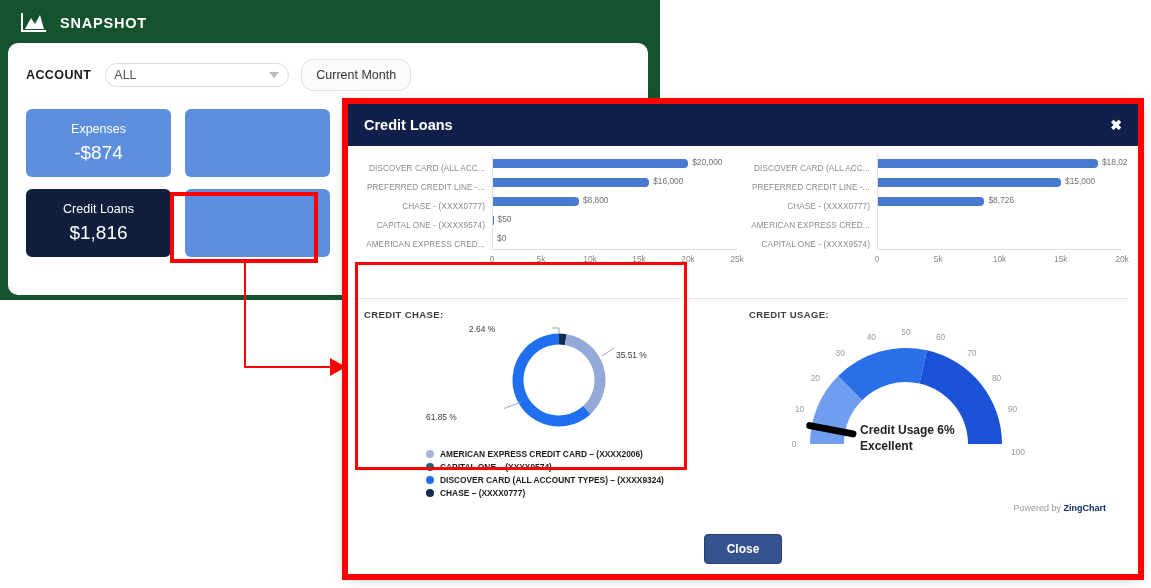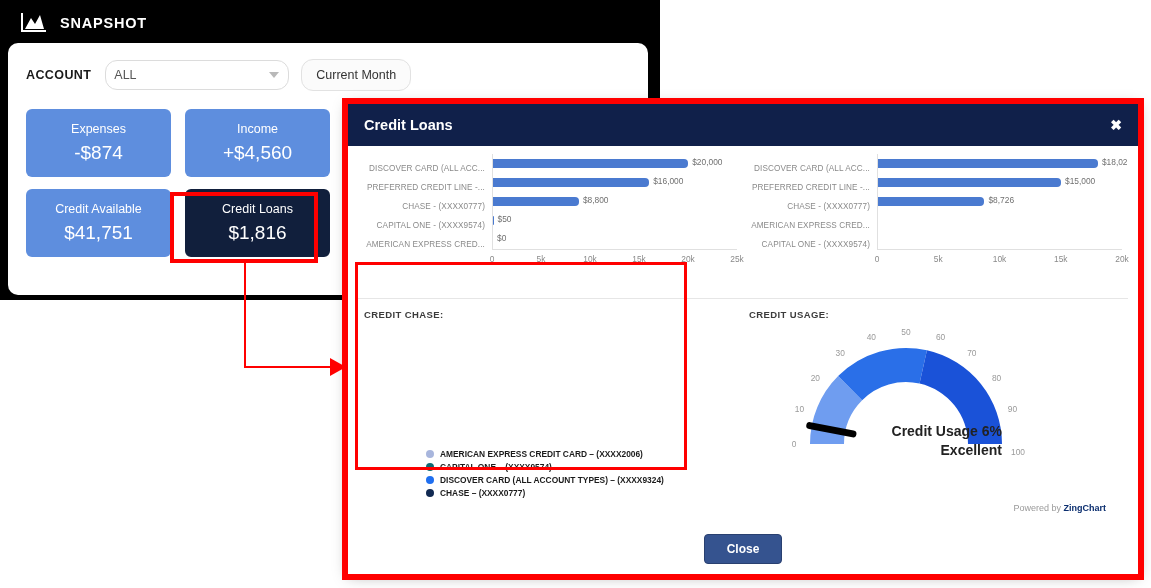--- a/index.html
+++ b/index.html
@@ -14,21 +14,21 @@
     font-family: "Liberation Sans", sans-serif;
     overflow: hidden;
   }
 
   
   #app-background {
     position: absolute;
     left: 0; top: 0;
     width: 660px;
     height: 300px;
-    background: #000000;
+    background: #14532d;
     border-radius: 0 0 6px 0;
   }
   #app-header {
     position: absolute;
     left: 0; top: 0;
     width: 660px;
     height: 45px;
     display: flex;
     align-items: center;
     padding-left: 20px;
@@ -63,21 +63,21 @@
   }
   #account-label {
     font-size: 12.5px;
     font-weight: bold;
     color: #1a1a1a;
     letter-spacing: 0.4px;
     margin-right: 14px;
   }
   #account-select {
     width: 184px;
-    height: 30px;
+    height: 24px;
     border: 1px solid #dcdcdc;
     border-radius: 12px;
     background: #ffffff;
     display: flex;
     align-items: center;
     padding: 0 8px;
     box-sizing: border-box;
     position: relative;
     font-size: 12.5px;
     color: #555;
@@ -325,24 +325,24 @@
   #gauge-wrap { position: relative; height: 150px; }
   #gauge-svg { position: absolute; left: 22px; top: 2px; }
   .gauge-tick {
     position: absolute;
     font-size: 8.4px;
     color: #9a9a9a;
     transform: translate(-50%, -50%);
   }
   #gauge-center-label {
     position: absolute;
-    left: 103px; top: 100px;
+    left: 111px; top: 100px;
     width: 150px;
-    text-align: right;
-    font-size: 14px;
+    text-align: left;
+    font-size: 12px;
     font-weight: bold;
     color: #222;
     line-height: 1.35;
   }
   #zing-credit {
     position: absolute;
     right: 22px; bottom: 6px;
     font-size: 9px;
     color: #9a9a9a;
   }
@@ -389,24 +389,20 @@
       </div>
       <div id="period-button">Current Month</div>
     </div>
 
     <div id="tiles">
         <div class="tile">
           <div class="t-label">Expenses</div>
           <div class="t-value">-$874</div>
         </div>
         <div class="tile">
-          <div class="t-label">Income</div>
-          <div class="t-value">+$4,560</div>
-        </div>
-        <div class="tile">
           <div class="t-label"></div>
           <div class="t-value"></div>
         </div>
         <div class="tile">
           <div class="t-label"></div>
           <div class="t-value"></div>
         </div>
         <div class="tile">
           <div class="t-label">Credit Available</div>
           <div class="t-value">$41,751</div>
@@ -519,20 +515,36 @@
           </div>
         </div>
     </div>
 
     <div class="section-divider"></div>
 
     <div id="lower-row">
 
       <div class="lower-panel">
         <div class="panel-heading">CREDIT CHASE:</div>
+        <div id="donut-wrap">
+          <svg id="donut-svg" width="110" height="108" viewBox="0 0 110 108">
+            <g id="donut-arcs">
+                <path d="M 55 13 A 41 41 0 0 1 61.76977490849719 13.562762857877125" fill="none" stroke="#122a52" stroke-width="11"></path>
+                <path d="M 61.76977490849719 13.562762857877125 A 41 41 0 0 1 82.7835039362742 84.15090229202164" fill="none" stroke="#93a9d8" stroke-width="11"></path>
+                <path d="M 82.7835039362742 84.15090229202164 A 41 41 0 1 1 54.99999999999999 13" fill="none" stroke="#1f6ff0" stroke-width="11"></path>
+              </g>
+
+            <path d="M55,8 L55,2 L48,2" fill="none" stroke="#9aa7bd" stroke-width="1"></path>
+            <path d="M98,30 L110,22" fill="none" stroke="#9aa7bd" stroke-width="1"></path>
+            <path d="M17,76 L-14,88" fill="none" stroke="#9aa7bd" stroke-width="1"></path>
+          </svg>
+          <span class="pct-label" id="pct-top" style="left:105px; top:2px;">2.64 %</span>
+          <span class="pct-label" id="pct-right" style="left:252px; top:28px;">35.51 %</span>
+          <span class="pct-label" id="pct-left" style="left:62px; top:90px;">61.85 %</span>
+        </div>
         <div id="donut-legend">
             <div class="legend-item">
               <span class="legend-dot" style="background: rgb(168, 182, 221);"></span>
               <span>AMERICAN EXPRESS CREDIT CARD – (XXXX2006)</span>
             </div>
             <div class="legend-item">
               <span class="legend-dot" style="background: rgb(15, 107, 117);"></span>
               <span>CAPITAL ONE – (XXXX9574)</span>
             </div>
             <div class="legend-item">

